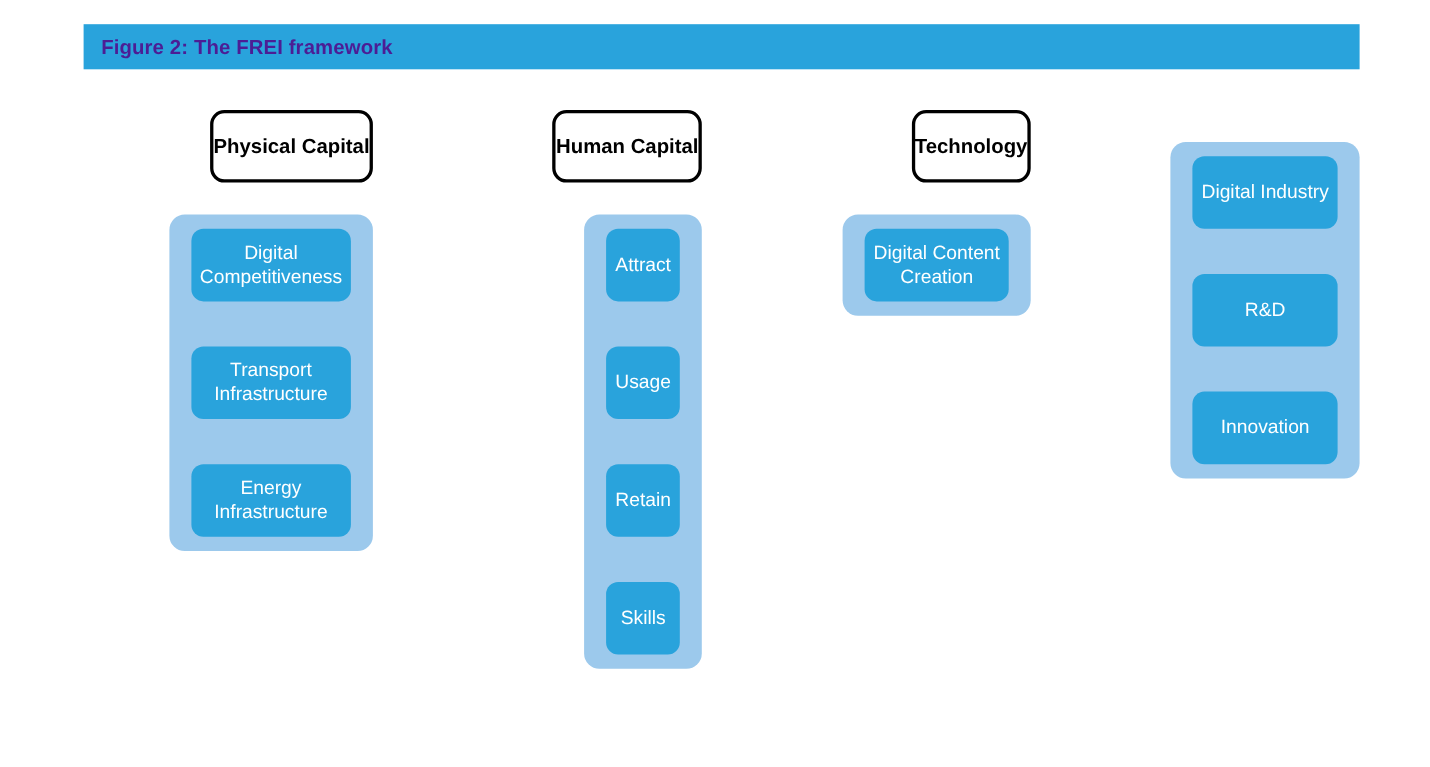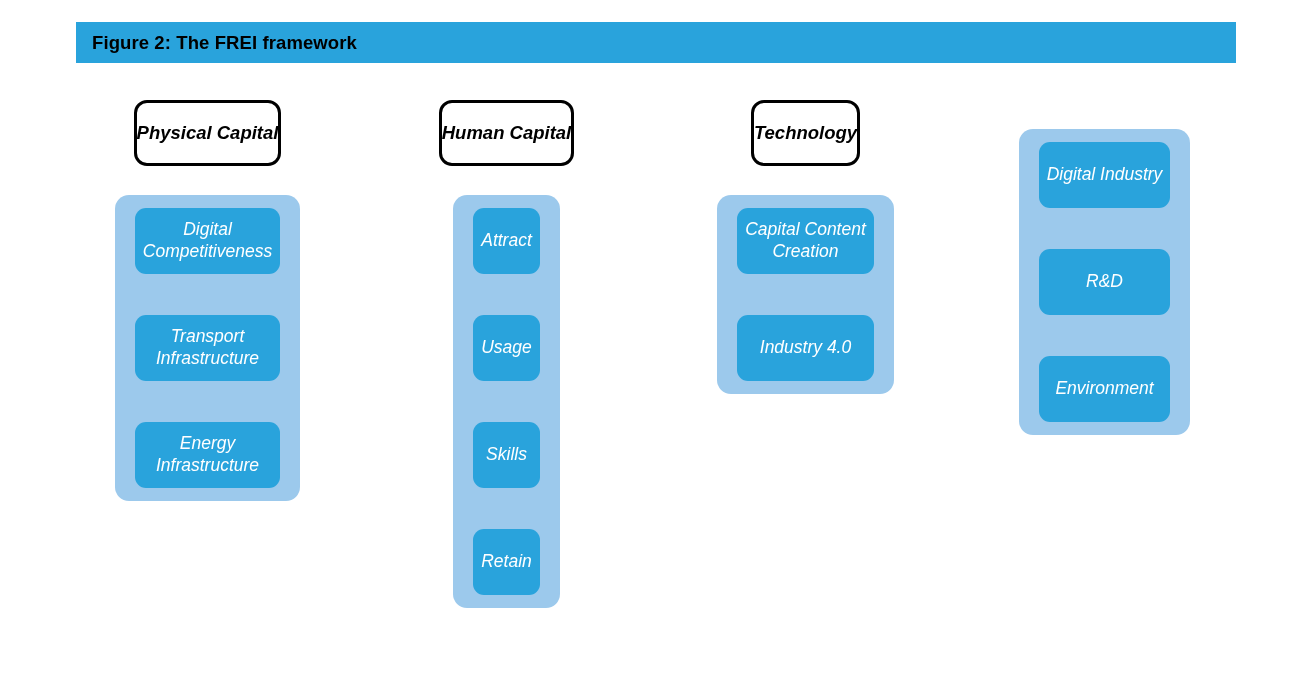--- a/index.html
+++ b/index.html
@@ -22,21 +22,21 @@
     position: absolute;
     left: 76px;
     top: 22px;
     width: 1160px;
     height: 41px;
     background: #29A3DC;
     display: flex;
     align-items: center;
   }
   #figure-bar .caption {
-    color: #000000;
+    color: #4c1d95;
     font-size: 18.5px;
     font-weight: 700;
     letter-spacing: 0.1px;
     padding-left: 16px;
     white-space: nowrap;
   }
 
   
   #framework {
     position: absolute;
@@ -44,22 +44,21 @@
     top: 100px;
     width: 1160px;
     display: flex;
     gap: 36px;
     align-items: flex-start;
   }
   .pillar {
     width: 264px;
     display: flex;
     flex-direction: column;
-    align-items: center;
-    font-style: italic;
+    align-items: flex-end;
   }
 
   
   .pillar-header {
     height: 66px;
     box-sizing: border-box;
     background: #ffffff;
     border: 3px solid #000000;
     border-radius: 13px;
     display: flex;
@@ -140,50 +139,47 @@
       <span class="title">Human Capital</span>
     </div>
     <div class="pillar-body">
       <div class="component">
         <span class="label">Attract</span>
       </div>
       <div class="component">
         <span class="label">Usage</span>
       </div>
       <div class="component">
-        <span class="label">Skills</span>
+        <span class="label">Retain</span>
       </div>
       <div class="component">
-        <span class="label">Retain</span>
+        <span class="label">Skills</span>
       </div>
     </div>
   </div>
 
   <div class="pillar">
     <div class="pillar-header">
       <span class="title">Technology</span>
     </div>
     <div class="pillar-body">
       <div class="component">
-        <span class="label">Capital Content
+        <span class="label">Digital Content
 Creation</span>
-      </div>
-      <div class="component">
-        <span class="label">Industry 4.0</span>
       </div>
     </div>
   </div>
 
   <div class="pillar">
     <div class="pillar-body">
       <div class="component">
         <span class="label">Digital Industry</span>
       </div>
       <div class="component">
         <span class="label">R&amp;D</span>
       </div>
       <div class="component">
-        <span class="label">Environment</span>
+        <span class="label">Innovation</span>
       </div>
     </div>
   </div>
 
 </div>
 
 </body></html>

